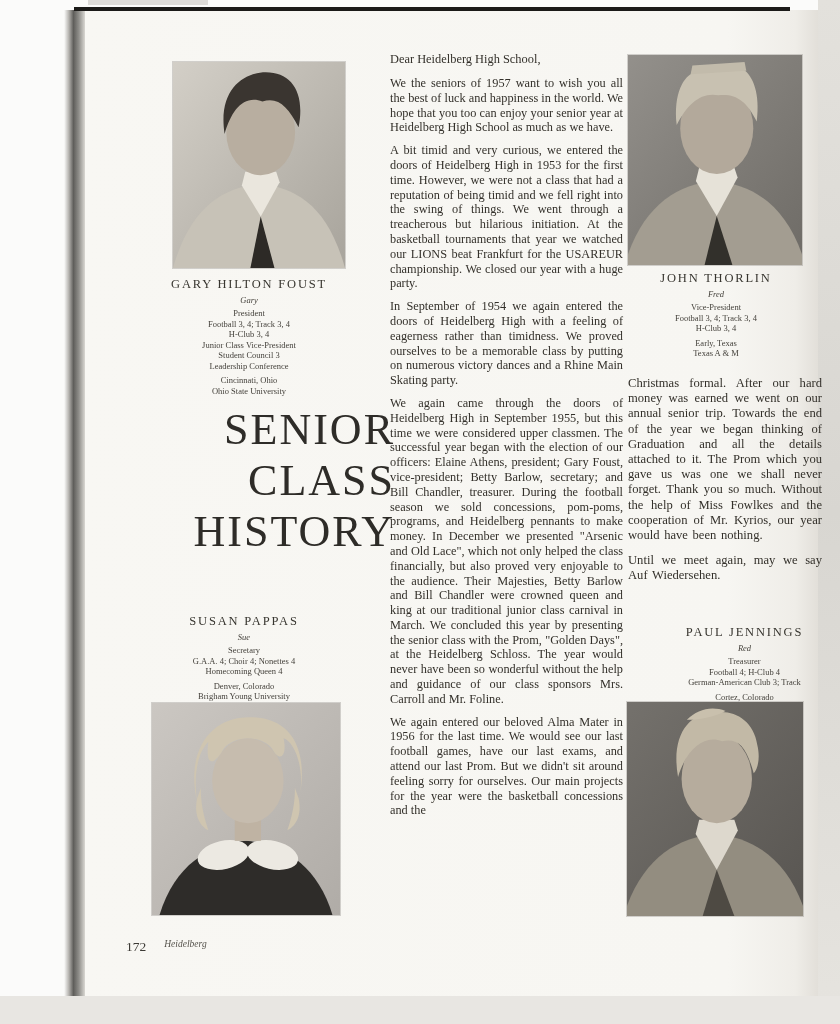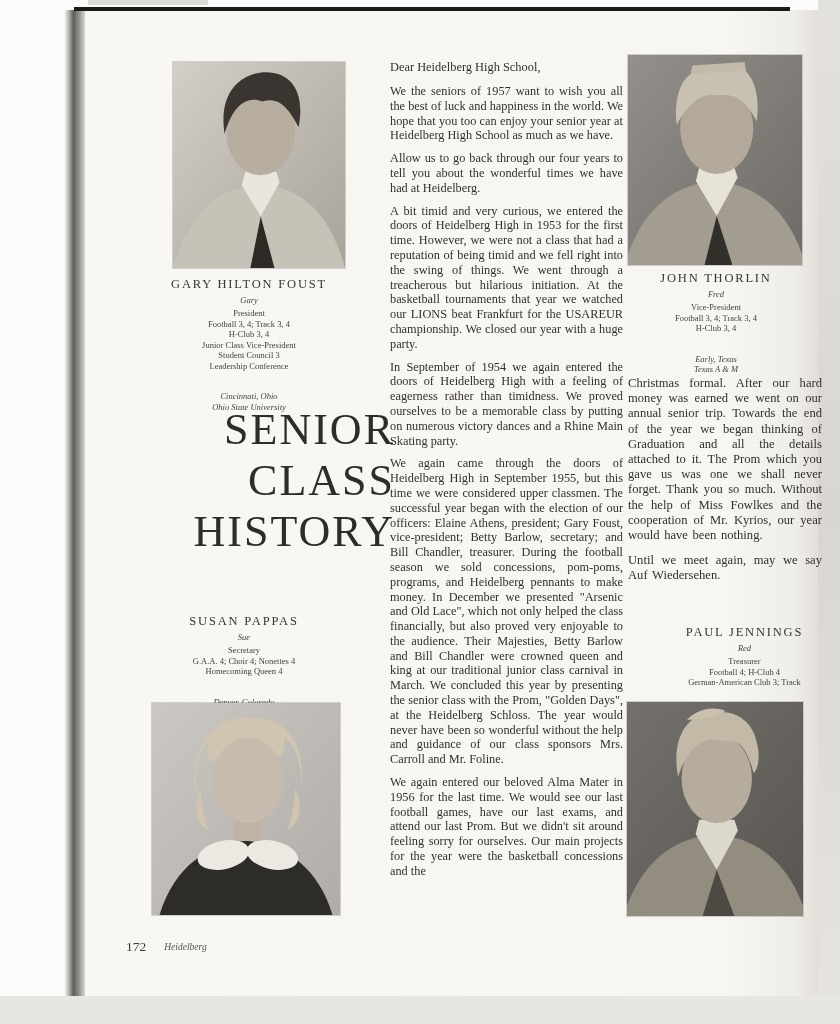--- a/index.html
+++ b/index.html
@@ -16,33 +16,33 @@
   .right-margin{position:absolute;left:818px;top:0;width:22px;height:1024px;
          background:linear-gradient(180deg,#e3e1dc,#d8d6d1 50%,#e6e4df);}
 
   .photo{position:absolute;box-shadow:0 0 0 1px rgba(90,88,84,.25);}
   .photo svg{display:block;width:100%;height:100%;}
 
   .caption{position:absolute;text-align:center;color:#45423c;}
   .cap-name{font-size:12.5px;letter-spacing:1.8px;color:#37352f;margin-bottom:3px;white-space:nowrap;}
   .cap-nick{font-style:italic;font-size:8.5px;margin-bottom:3px;}
   .cap-line{font-size:8.5px;line-height:10.5px;}
-  .cap-origin{margin-top:20px;font-style:italic;font-size:8.5px;line-height:10.5px;}
+  .cap-origin{margin-top:4px;font-size:8.5px;line-height:10.5px;}
 
   .section-title{position:absolute;left:100px;top:404px;width:295px;text-align:right;
         font-size:44px;line-height:51px;letter-spacing:2px;color:#2e2c28;}
 
   .mid-col{position:absolute;left:390px;top:52px;width:233px;color:#33302a;}
-  .mid-col .salutation{font-size:12.4px;margin:8px 0 9px;}
+  .mid-col .salutation{font-size:12.4px;margin:0 0 9px;}
   .mid-col p{font-size:12.3px;line-height:14.8px;text-align:justify;margin:0 0 8px;}
 
   .right-text{position:absolute;left:628px;top:376px;width:194px;color:#33302a;}
   .right-text p{font-size:12.6px;line-height:15.2px;text-align:justify;margin:0 0 10px;word-spacing:1.5px;}
 
-  .footer{position:absolute;left:126px;top:939px;display:flex;align-items:center;gap:18px;color:#3c3a35;}
+  .footer{position:absolute;left:126px;top:939px;display:flex;align-items:flex-start;gap:18px;color:#3c3a35;}
   .footer .pagenum{font-size:13.5px;}
   .footer .booktitle{font-style:italic;font-size:9.5px;color:#55524b;}
 </style>
 </head>
 <body>
 
 <div class="scan">
 
   <div class="sheet"></div>
   <div class="spine"></div>
@@ -118,21 +118,20 @@
       <ellipse cx="51" cy="44" rx="19" ry="24" fill="#c6bcae"></ellipse>
       <path d="M24,56 C18,28 30,8 52,8 C74,8 84,26 78,56 C82,38 76,22 70,20 C72,30 68,34 64,26 C58,18 44,18 38,26 C34,34 28,38 30,22 C24,28 22,42 24,56 Z" fill="#cfc5b0"></path>
       <path d="M24,54 C22,64 26,70 30,72 C26,60 26,52 26,48 Z" fill="#cfc5b0"></path>
       <path d="M78,54 C80,64 76,70 72,72 C76,60 76,52 76,48 Z" fill="#cfc5b0"></path>
     </svg>
   </div>
 
   <div class="mid-col">
     <div class="salutation">Dear Heidelberg High School,</div>
     <p>We the seniors of 1957 want to wish you all the best of luck and happiness in the world. We hope that you too can enjoy your senior year at Heidelberg High School as much as we have.</p>
-    <p>Allow us to go back through our four years to tell you about the wonderful times we have had at Heidelberg.</p>
     <p>A bit timid and very curious, we entered the doors of Heidelberg High in 1953 for the first time. However, we were not a class that had a reputation of being timid and we fell right into the swing of things. We went through a treacherous but hilarious initiation. At the basketball tournaments that year we watched our LIONS beat Frankfurt for the USAREUR championship. We closed our year with a huge party.</p>
     <p>In September of 1954 we again entered the doors of Heidelberg High with a feeling of eagerness rather than timidness. We proved ourselves to be a memorable class by putting on numerous victory dances and a Rhine Main Skating party.</p>
     <p>We again came through the doors of Heidelberg High in September 1955, but this time we were considered upper classmen. The successful year began with the election of our officers: Elaine Athens, president; Gary Foust, vice-president; Betty Barlow, secretary; and Bill Chandler, treasurer. During the football season we sold concessions, pom-poms, programs, and Heidelberg pennants to make money. In December we presented "Arsenic and Old Lace", which not only helped the class financially, but also proved very enjoyable to the audience. Their Majesties, Betty Barlow and Bill Chandler were crowned queen and king at our traditional junior class carnival in March. We concluded this year by presenting the senior class with the Prom, "Golden Days", at the Heidelberg Schloss. The year would never have been so wonderful without the help and guidance of our class sponsors Mrs. Carroll and Mr. Foline.</p>
     <p>We again entered our beloved Alma Mater in 1956 for the last time. We would see our last football games, have our last exams, and attend our last Prom. But we didn't sit around feeling sorry for ourselves. Our main projects for the year were the basketball concessions and the</p>
   </div>
 
   <div class="photo" style="left:628px;top:55px;width:174px;height:210px;">
     <svg viewBox="0 0 100 120" preserveAspectRatio="none">
       <defs>
           <linearGradient id="bg3" x1="0" y1="0" x2="1" y2="1">

